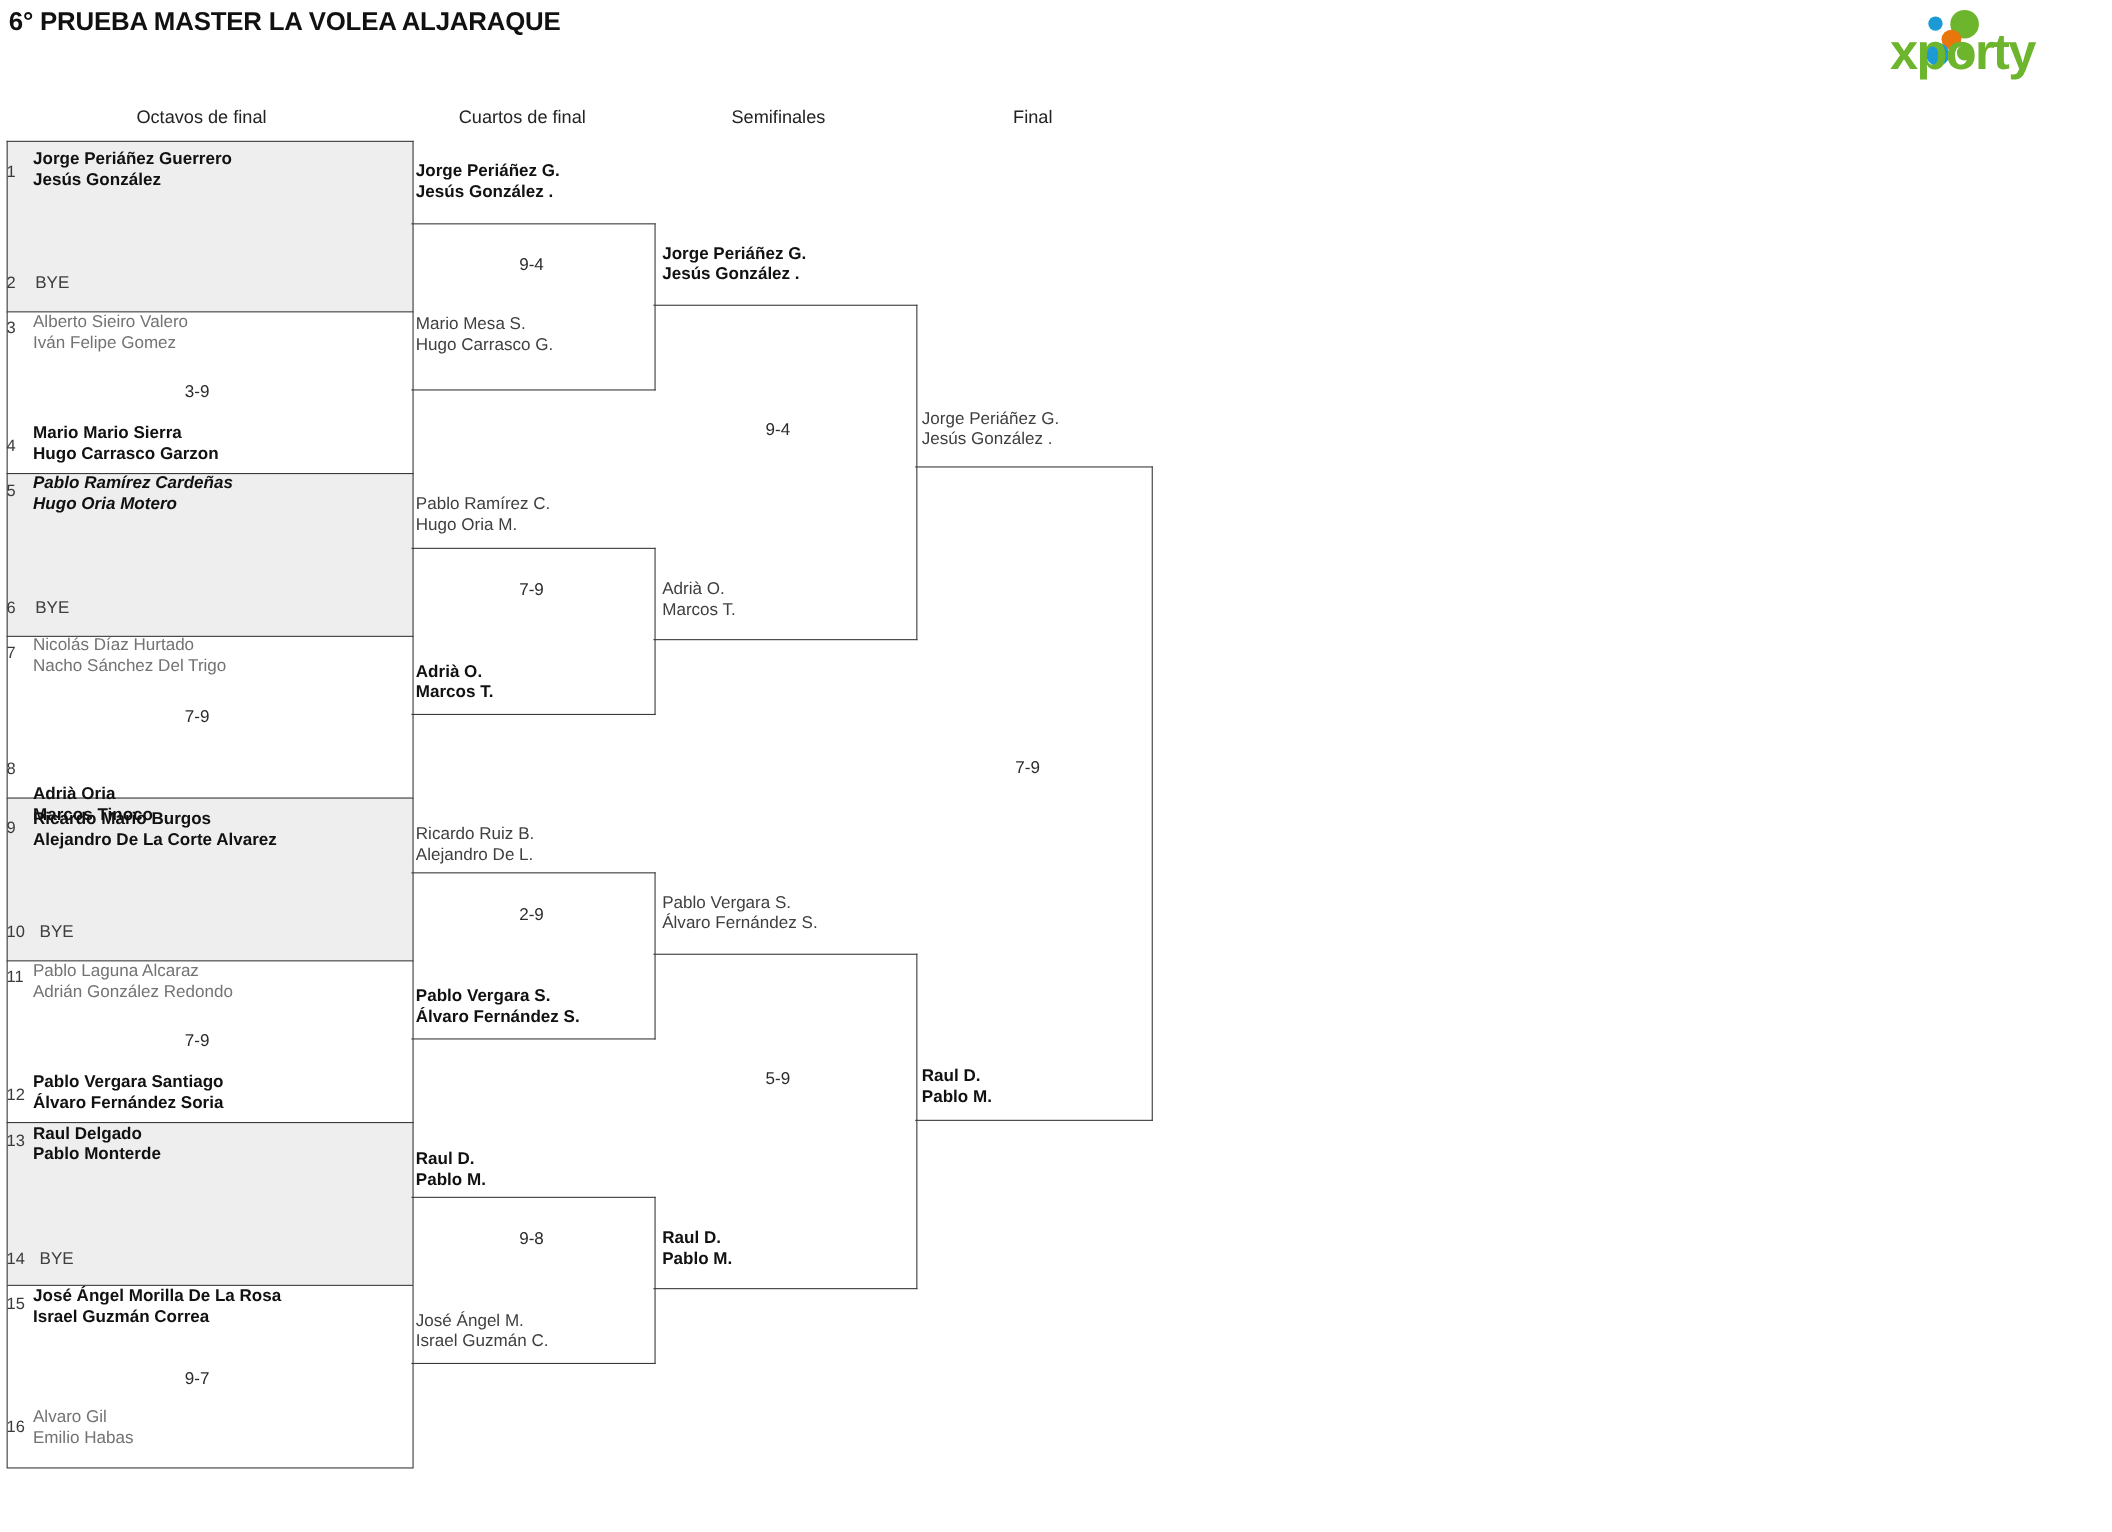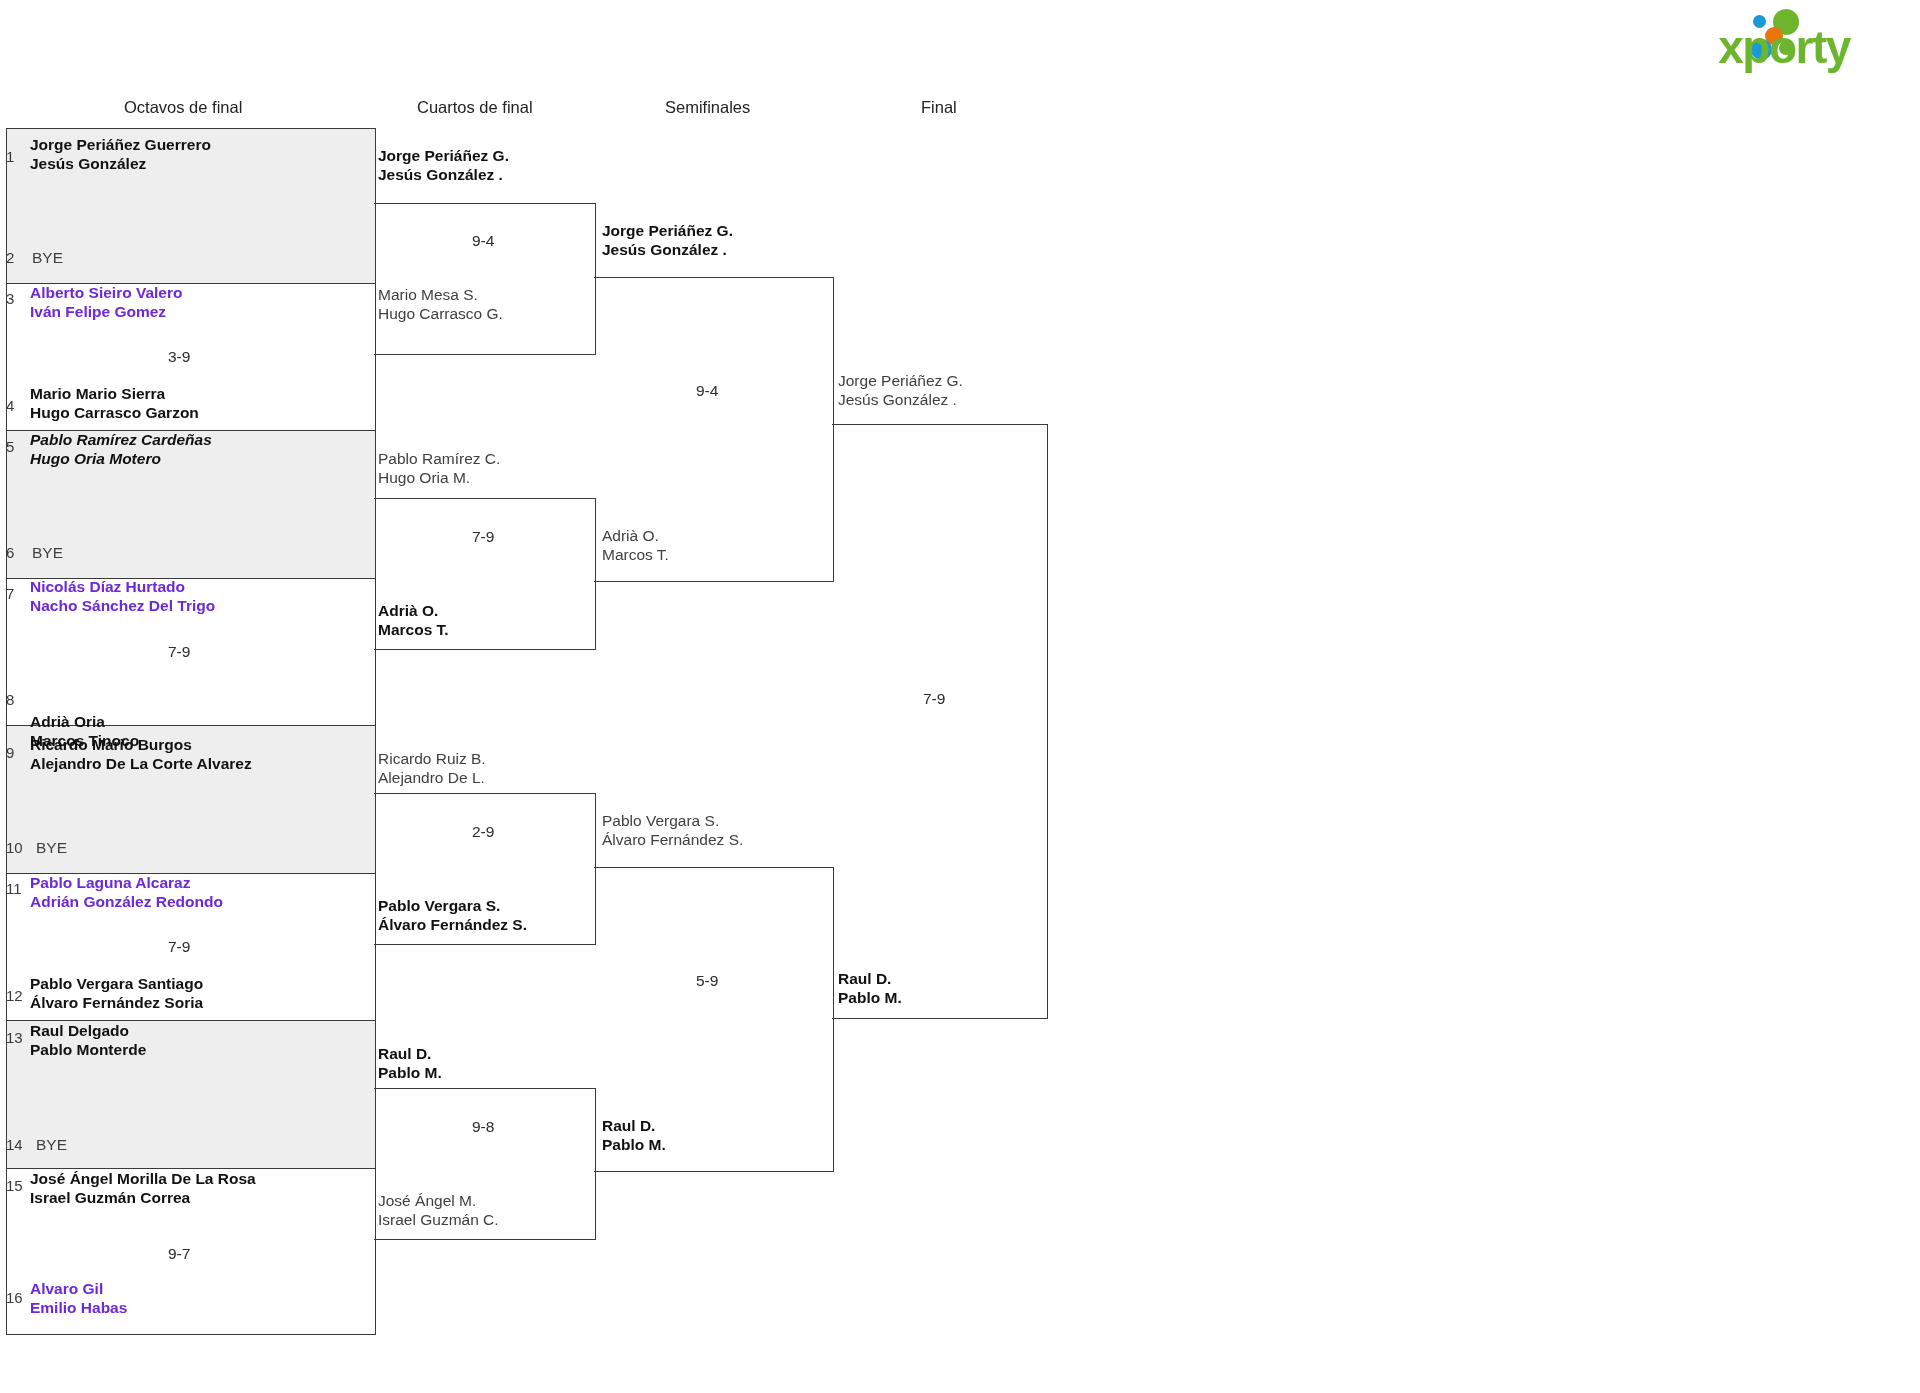--- a/index.html
+++ b/index.html
@@ -73,21 +73,21 @@
     text-align: left;
   }
   .pair {
     position: absolute;
     left: 30px;
     font-size: 15.5px;
     line-height: 1.22;
     white-space: nowrap;
   }
   .pair.winner { font-weight: 700; color: #111111; }
-  .pair.loser  { font-weight: 700; color: #6d28d9; }
+  .pair.loser  { font-weight: 400; color: #737373; }
   .bye {
     position: absolute;
     left: 32px;
     font-size: 15.5px;
     color: #3f3f3f;
   }
   .score {
     position: absolute;
     font-size: 15.5px;
     color: #2b2b2b;
@@ -107,20 +107,21 @@
   }
   .namebox.winner { font-weight: 700; color: #111111; }
   .namebox.loser  { font-weight: 400; color: #3f3f3f; }
 </style>
 </head>
 <body>
 
 <div id="root">
 
   <div class="title-block">
+    <div class="title-line">6° PRUEBA MASTER LA VOLEA ALJARAQUE</div>
   </div>
 
   <div class="logo">
     <div class="logo-dots">
       <span class="dot" style="left:2px;  top:10px; width:13px; height:13px; background:#1b9ad6;"></span>
       <span class="dot" style="left:22px; top:4px;  width:26px; height:26px; background:#6cb52d;"></span>
       <span class="dot" style="left:14px; top:22px; width:18px; height:18px; background:#e8760c;"></span>
       <span class="dot" style="left:0px;  top:34px; width:21px; height:21px; background:#1b9ad6;"></span>
       <span class="dot" style="left:28px; top:36px; width:14px; height:14px; background:#6cb52d;"></span>
     </div>

